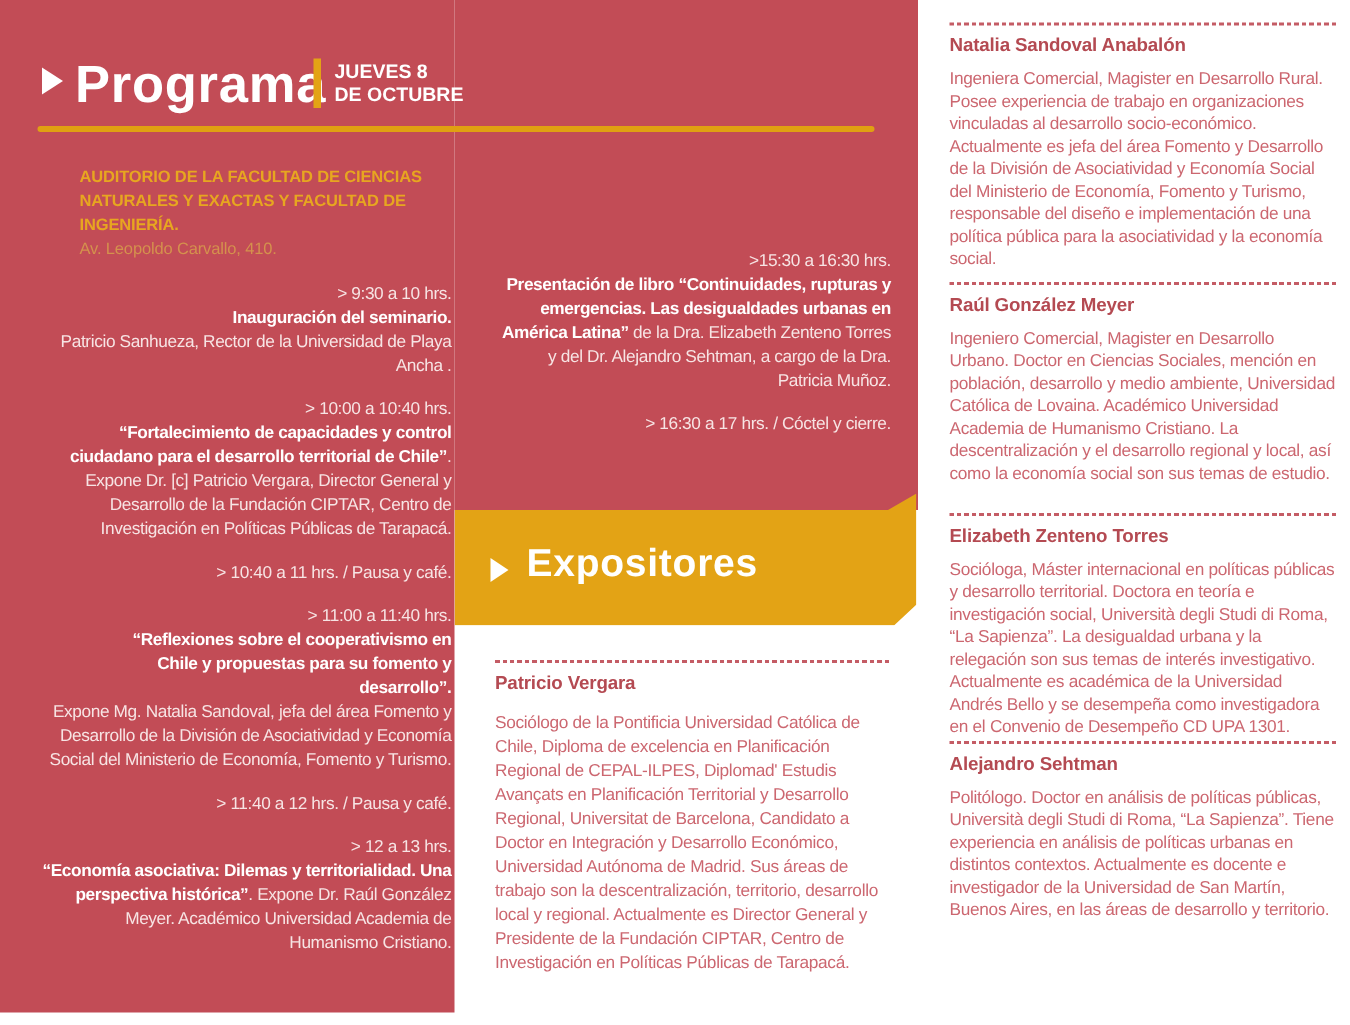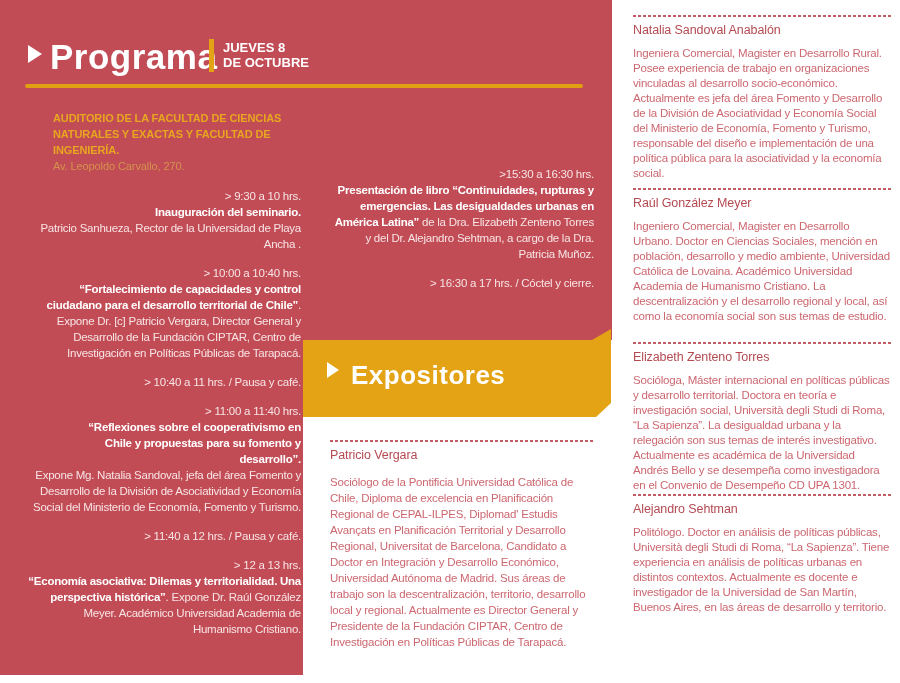--- a/index.html
+++ b/index.html
@@ -45,35 +45,35 @@
   .item:last-child { margin-bottom:0; }
   .item strong { color:#ffffff; font-weight:bold; }
   .item strong.blk { display:block;margin-left:36px; }
 
   
   .banner {
     position:absolute; left:303px; top:329px; width:308px; height:88px;
     background:#e3a315;
     clip-path:polygon(0 11px, 289px 11px, 308px 0, 308px 74px, 293px 88px, 0 88px);
   }
-  .banner-inner { position:absolute; left:24px; top:33px; display:flex; align-items:flex-start; }
+  .banner-inner { position:absolute; left:24px; top:33px; display:flex; align-items:flex-end; }
   .tri-small {
     width:0; height:0; margin-right:12px;
     border-top:8px solid transparent; border-bottom:8px solid transparent;
     border-left:12px solid #ffffff;
   }
   .banner-title { color:#ffffff; font-size:26px; font-weight:bold; letter-spacing:0.5px; line-height:26px; }
 
   
   .speaker { position:absolute; }
   .dash {
     height:2px; margin-bottom:6px;
     background:repeating-linear-gradient(90deg,#c45c65 0 3px, transparent 3px 5px);
   }
-  .speaker h3 { color:#b44a52; font-size:12.5px; font-weight:normal; line-height:14px; margin-bottom:9px; letter-spacing:-0.1px; }
+  .speaker h3 { color:#b44a52; font-size:12.5px; font-weight:bold; line-height:14px; margin-bottom:9px; letter-spacing:-0.1px; }
   .speaker p  { color:#cc6770; font-size:11.5px; line-height:15px; letter-spacing:-0.2px; }
 
   .sp-mid { left:330px; top:440px; width:264px; }
   .sp-mid h3 { margin-bottom:12px; }
   .sp-mid p  { line-height:16px; }
 
   .sp-r1 { left:633px; top:15px;  width:258px; }
   .sp-r2 { left:633px; top:188px; width:258px; }
   .sp-r3 { left:633px; top:342px; width:258px; }
   .sp-r4 { left:633px; top:494px; width:258px; }
@@ -93,21 +93,21 @@
     <div class="date-block">
       <div>JUEVES 8</div>
       <div>DE OCTUBRE</div>
     </div>
   </div>
 
   <div class="yline"></div>
 
   <div class="venue venue-left">
     <div class="vh">AUDITORIO DE LA FACULTAD DE CIENCIAS NATURALES Y EXACTAS Y FACULTAD DE INGENIERÍA.</div>
-    <div class="va">Av. Leopoldo Carvallo, 270.</div>
+    <div class="va">Av. Leopoldo Carvallo, 410.</div>
   </div>
 
   <div class="sched sched-left">
     <div class="item">
       <div>&gt; 9:30 a 10 hrs.</div>
       <div><strong class="blk">Inauguración del seminario.</strong><span>Patricio Sanhueza, Rector de la Universidad de Playa Ancha .</span></div>
     </div>
     <div class="item">
       <div>&gt; 10:00 a 10:40 hrs.</div>
       <div><strong>“Fortalecimiento de capacidades y control ciudadano para el desarrollo territorial de Chile”</strong><span>. Expone Dr. [c] Patricio Vergara, Director General y Desarrollo de la Fundación CIPTAR, Centro de Investigación en Políticas Públicas de Tarapacá.</span></div>

